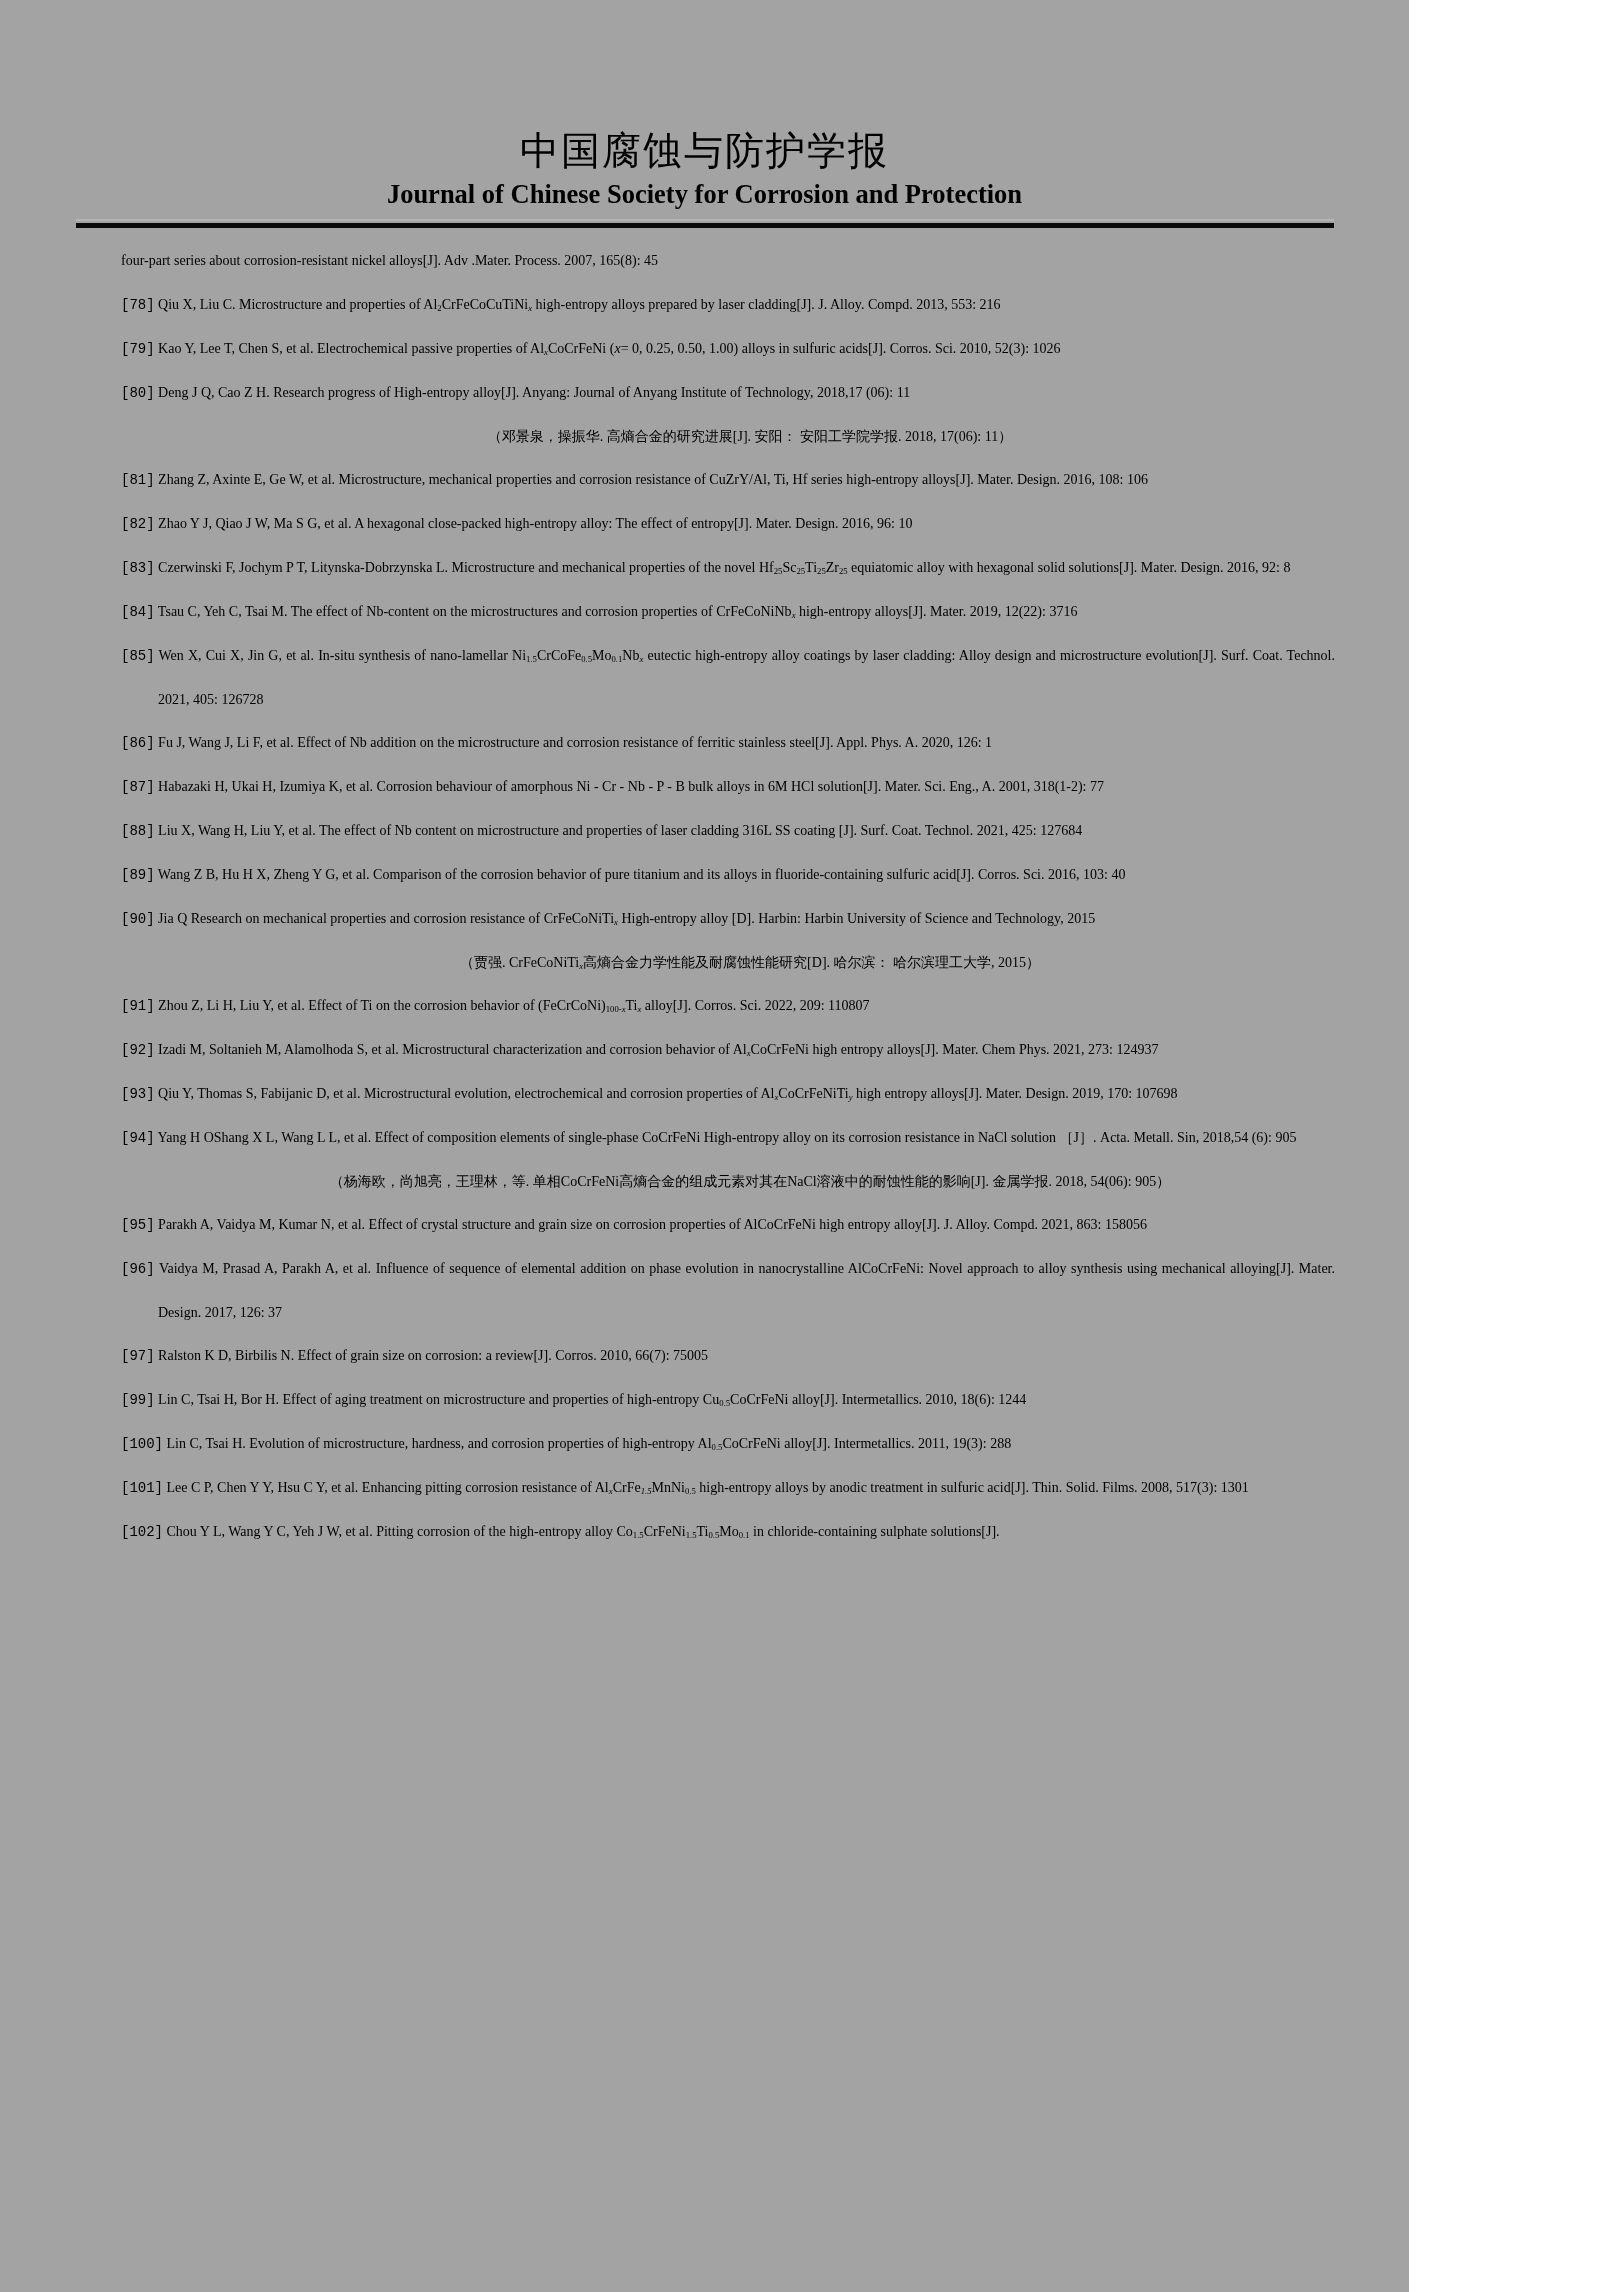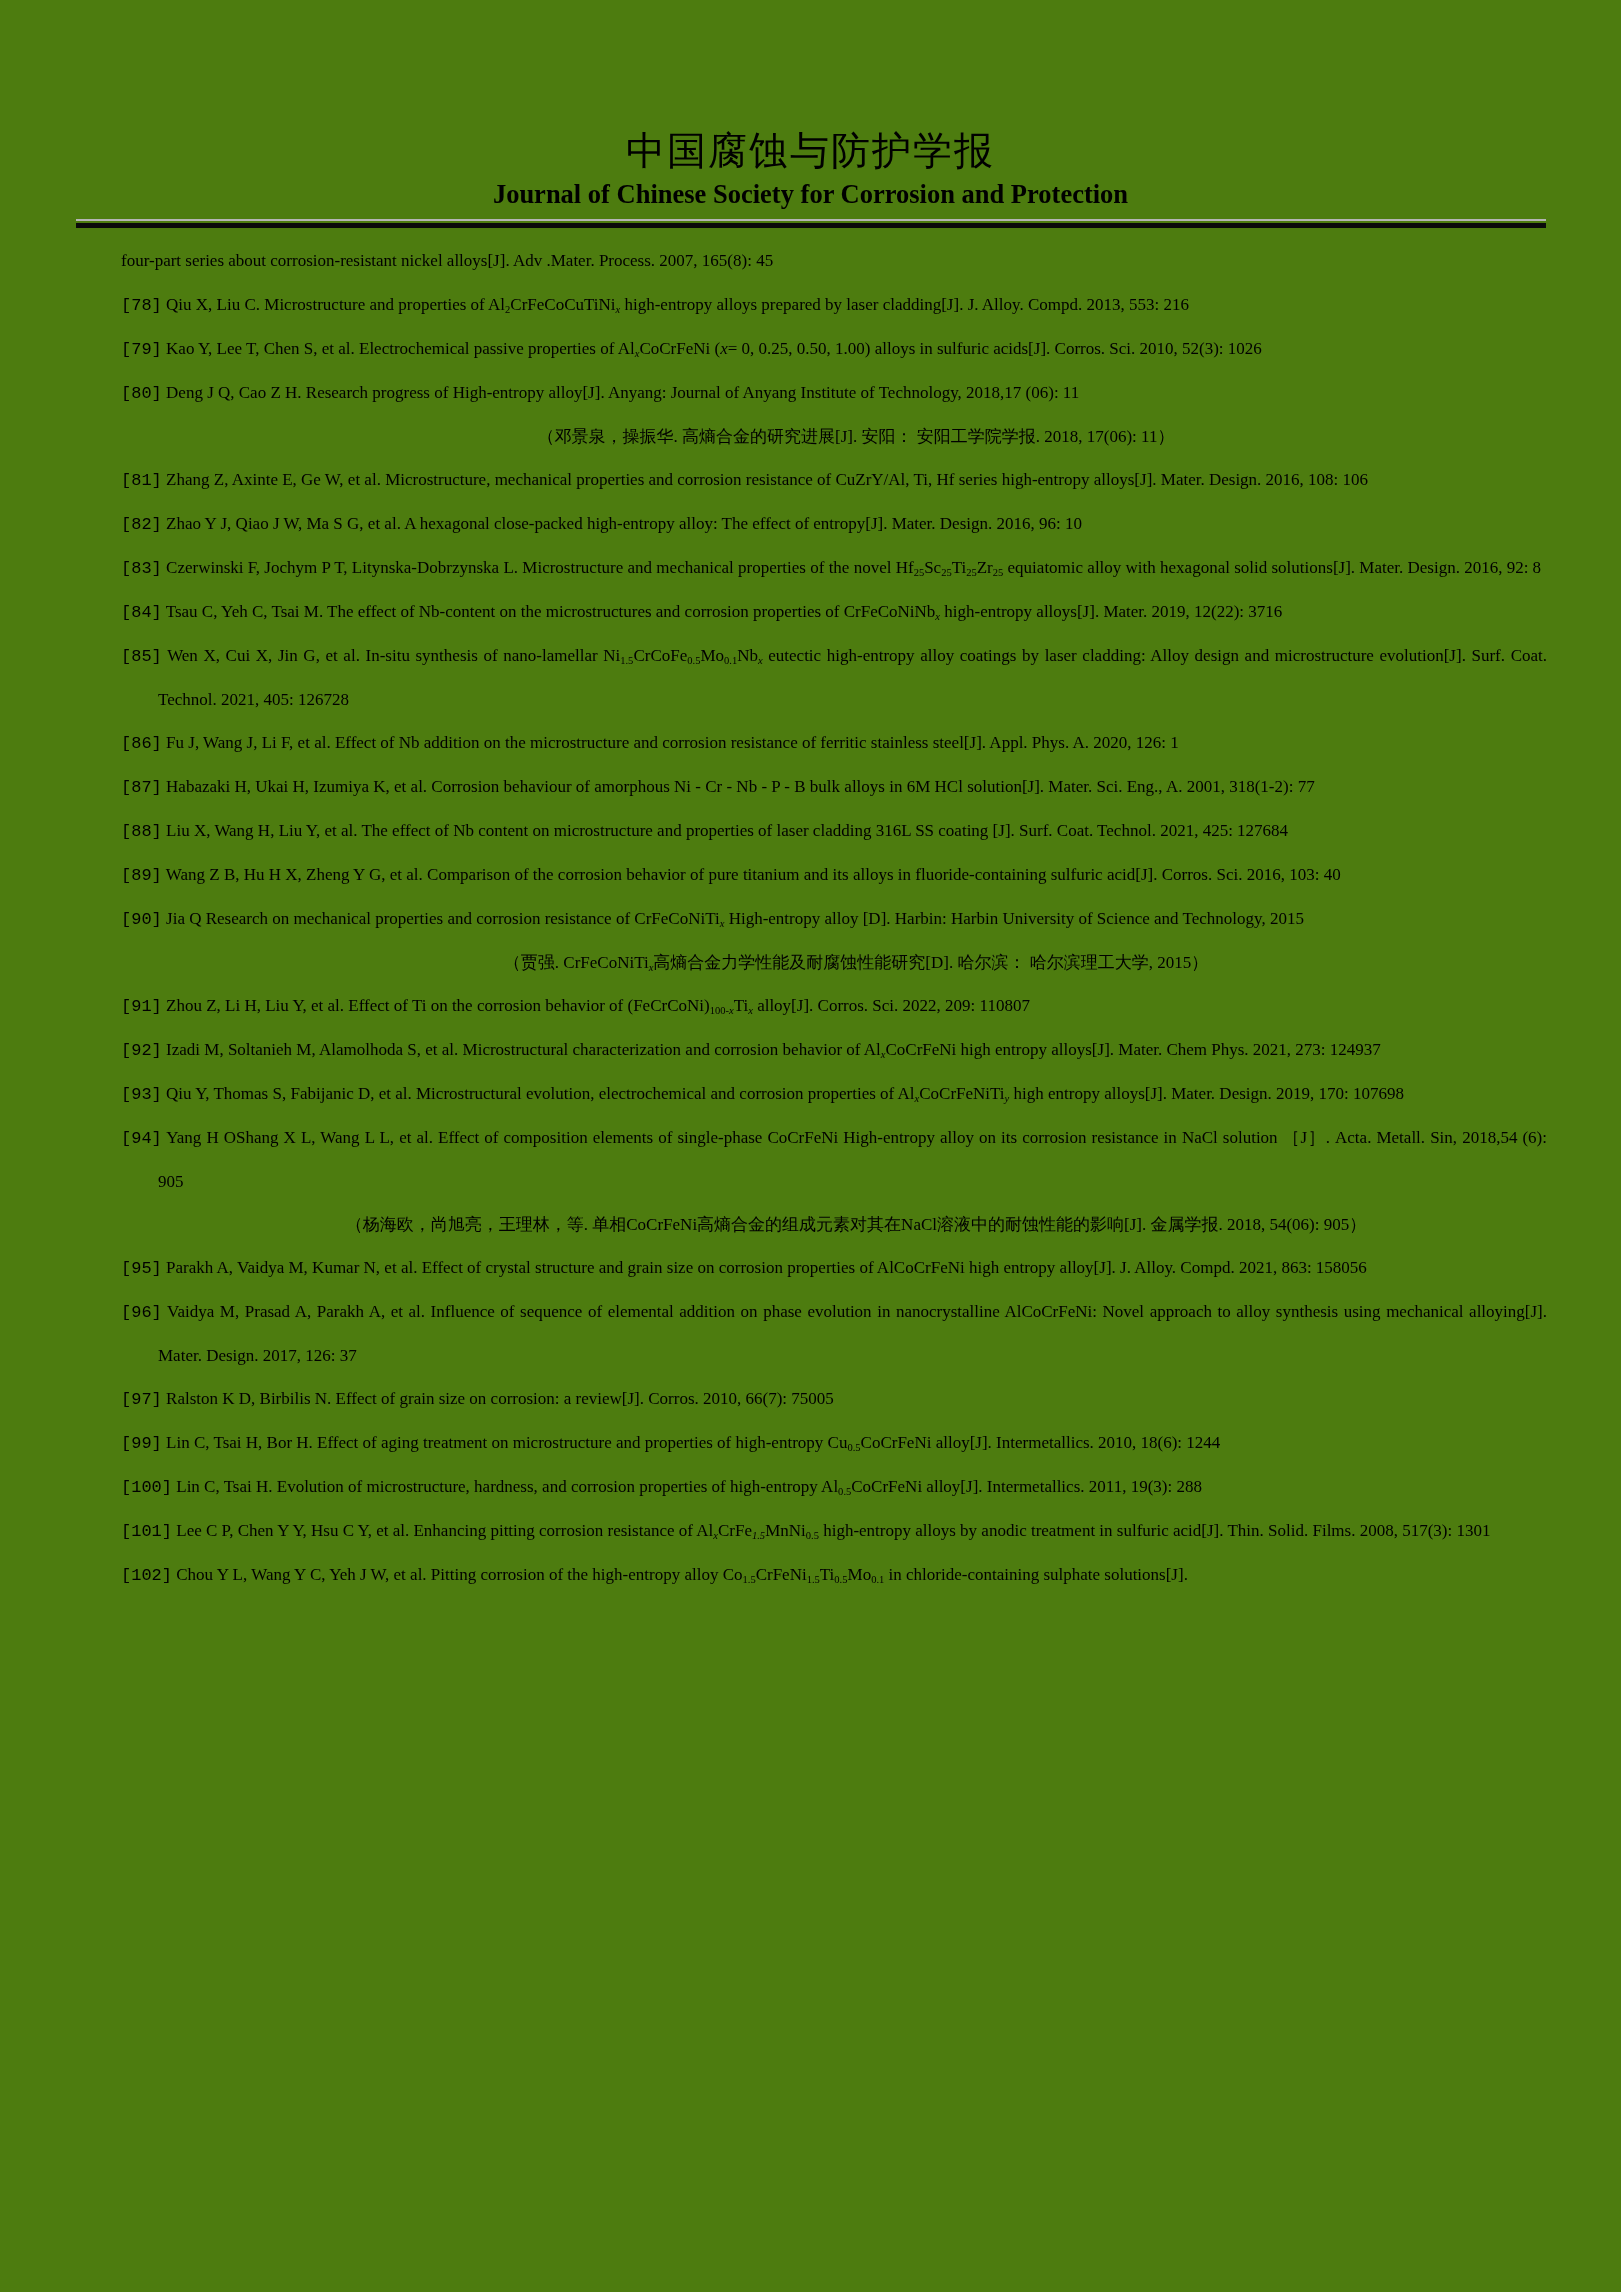--- a/index.html
+++ b/index.html
@@ -4,23 +4,23 @@
 <style>
   html, body {
     margin: 0;
     padding: 0;
     background: #ffffff;
     color: #000000;
     font-family: "Liberation Serif", "DejaVu Serif", serif;
   }
   .page {
     position: relative;
-    width: 1621px;
+    width: 1409px;
     height: 2293px;
-    background: #4d7c0f;
+    background: #a3a3a3;
     overflow: hidden;
   }
   .header {
     padding-top: 127px;
     text-align: center;
   }
   .title-cn {
     font-size: 39px;
     letter-spacing: 2px;
     line-height: 47px;
@@ -38,21 +38,21 @@
     height: 2px;
     background: #b5b5b5;
   }
   .rule-thick {
     height: 4.9px;
     background: #0a0a0a;
     margin-top: 2px;
   }
   .refs {
     margin: 11.8px 74px 0 121px;
-    font-size: 17px;
+    font-size: 14px;
     line-height: 43px;
     text-align: justify;
   }
   .ref {
     margin: 0;
     padding-left: 37px;
     text-indent: -37px;
   }
   .ref.cn {
     padding-left: 44px;

